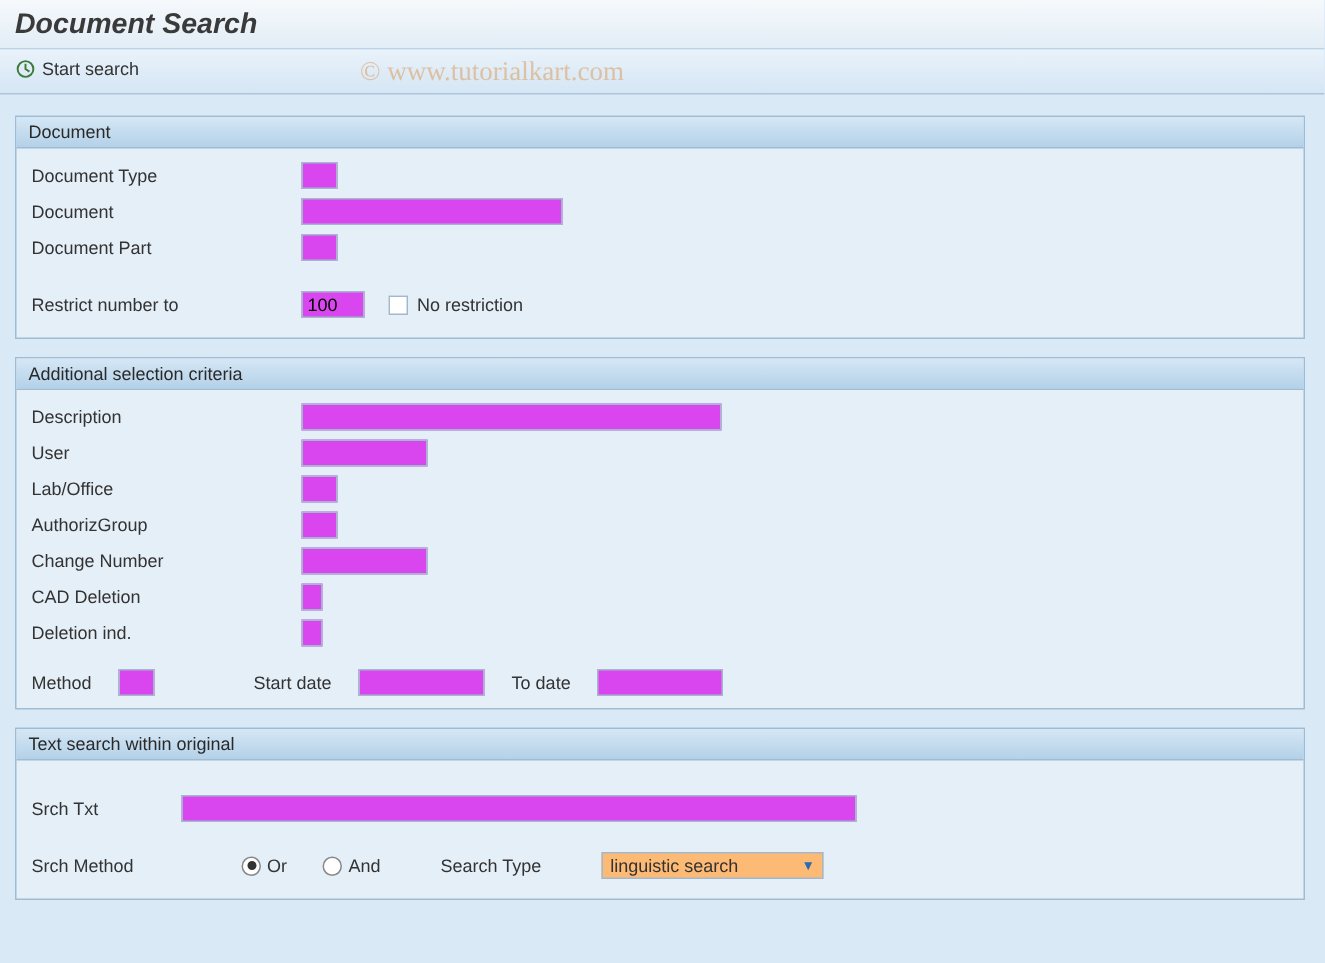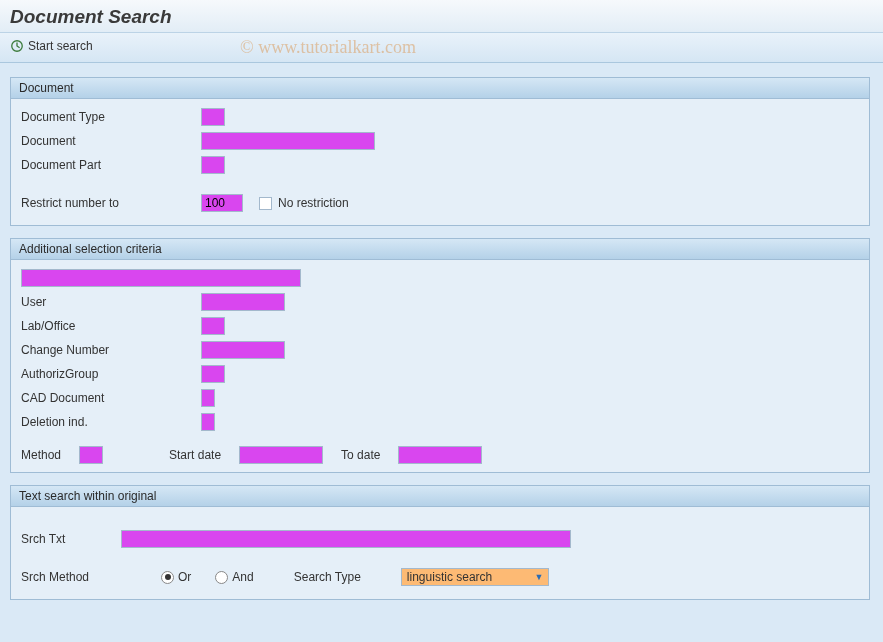--- a/index.html
+++ b/index.html
@@ -197,40 +197,41 @@
           <span>No restriction</span>
         </span>
       </div>
     </div>
   </div>
 
   <div class="group">
     <div class="group-header">Additional selection criteria</div>
     <div class="group-body">
       <div class="row">
+        <span class="label">Description</span>
         <input class="inp inp-xwide" value="" style="">
       </div>
       <div class="row">
         <span class="label">User</span>
         <input class="inp inp-med" value="" style="">
       </div>
       <div class="row">
         <span class="label">Lab/Office</span>
         <input class="inp inp-tiny" value="" style="">
       </div>
       <div class="row">
+        <span class="label">AuthorizGroup</span>
+        <input class="inp inp-tiny" value="" style="">
+      </div>
+      <div class="row">
         <span class="label">Change Number</span>
         <input class="inp inp-med" value="" style="">
       </div>
       <div class="row">
-        <span class="label">AuthorizGroup</span>
-        <input class="inp inp-tiny" value="" style="">
-      </div>
-      <div class="row">
-        <span class="label">CAD Document</span>
+        <span class="label">CAD Deletion</span>
         <input class="inp" style="width: 14px;" value="">
       </div>
       <div class="row">
         <span class="label">Deletion ind.</span>
         <input class="inp" style="width: 14px;" value="">
       </div>
       <div class="status-row">
         <span class="status-label">Method</span>
         <input class="inp inp-tiny" value="" style="">
         <span style="width:30px"></span>

